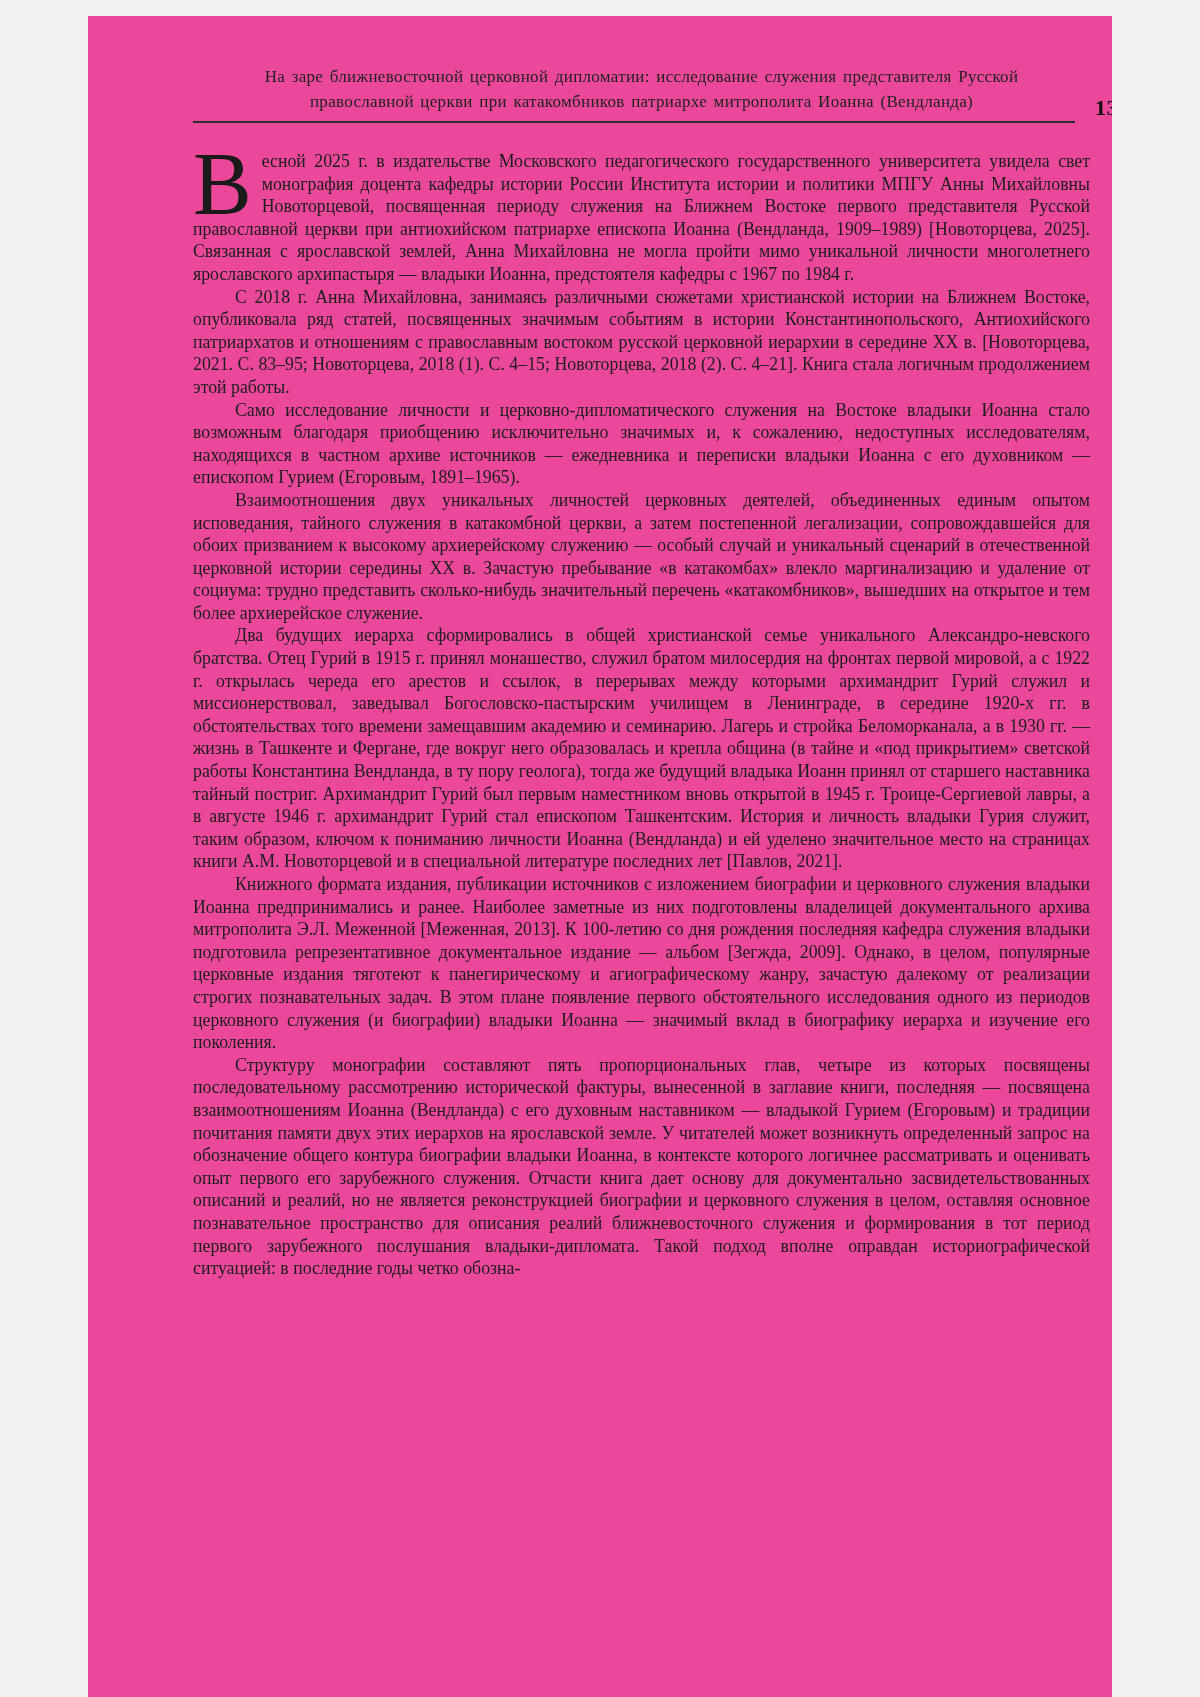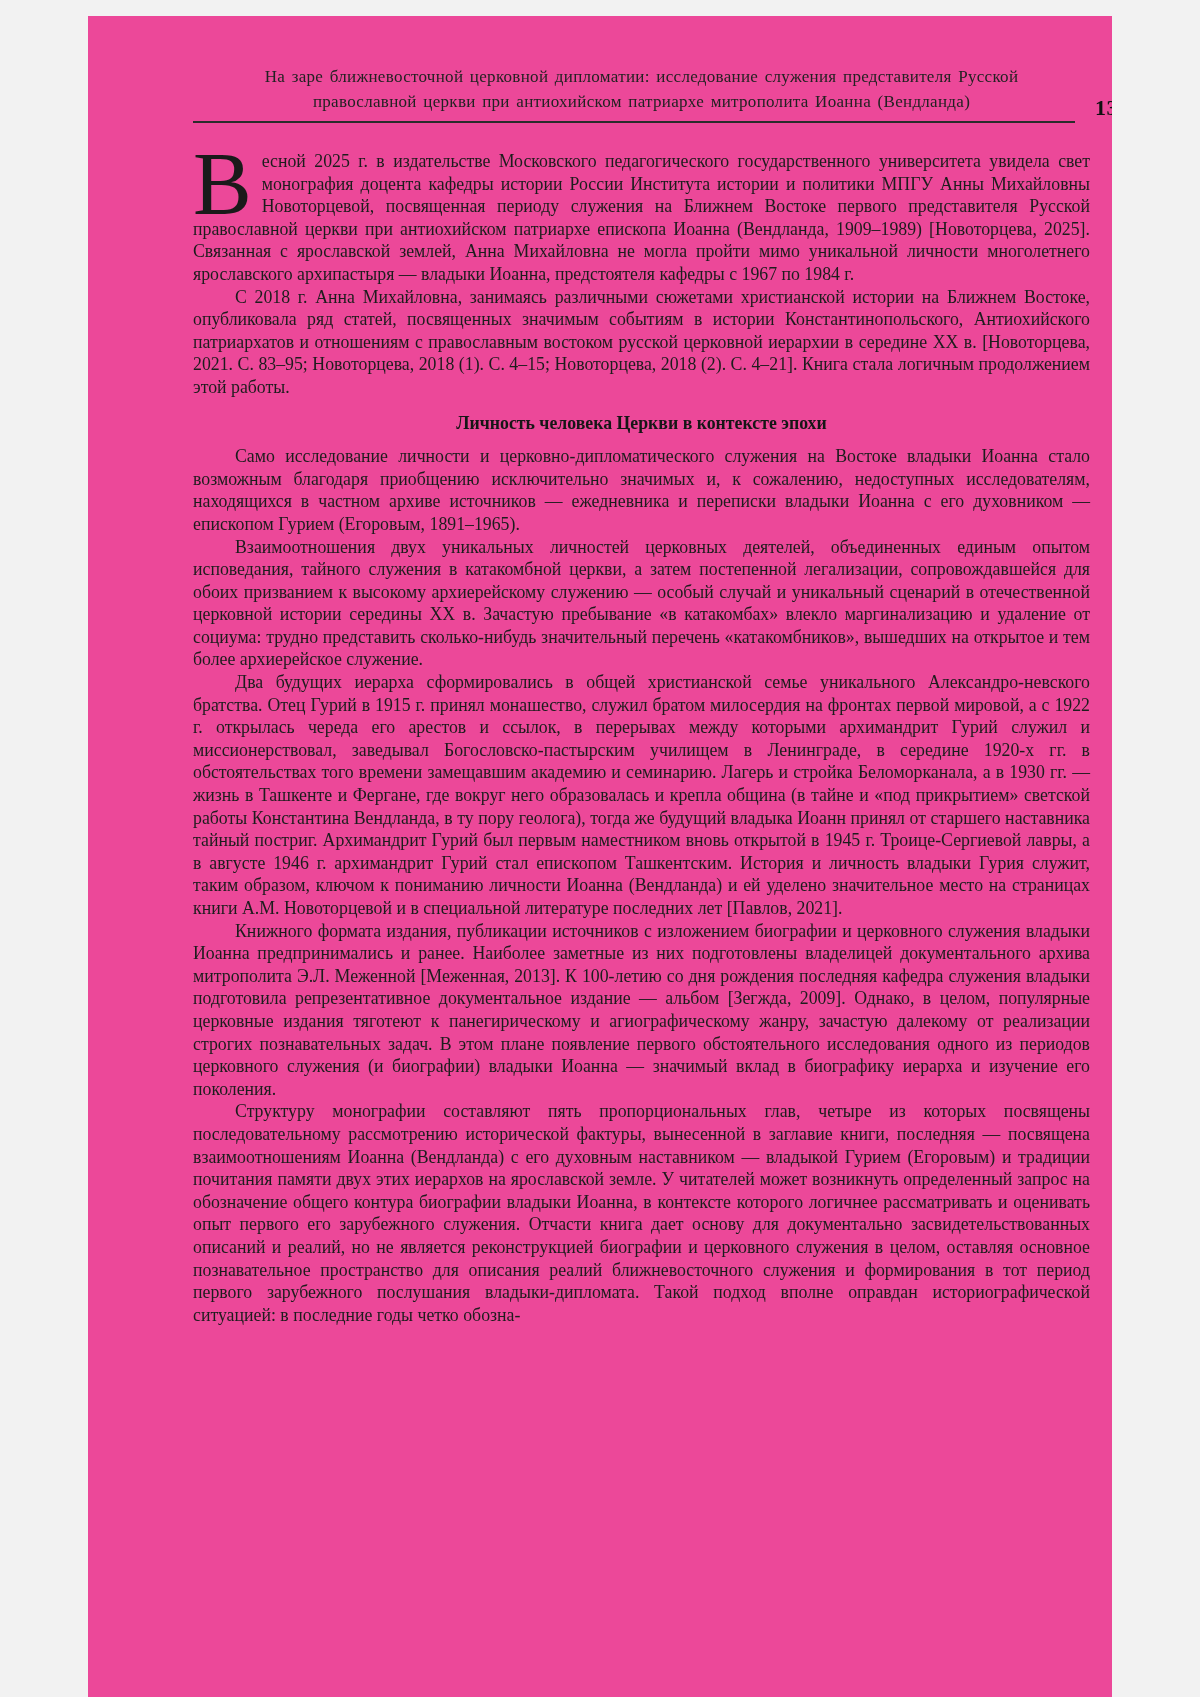--- a/index.html
+++ b/index.html
@@ -78,31 +78,30 @@
 </style>
 </head>
 <body>
 
 <div class="page">
 
   <div class="column">
 
     <header class="running-head">
       <div class="rh-line">На заре ближневосточной церковной дипломатии: исследование служения представителя Русской</div>
-      <div class="rh-line">православной церкви при антиохийском патриархе митрополита Иоанна (Вендланда)</div>
+      <div class="rh-line">православной церкви при катакомбников патриархе митрополита Иоанна (Вендланда)</div>
       <div class="rh-rule"></div>
     </header>
 
     <main class="body-text">
 
       <p class="para intro"><span class="dropcap">В</span><span>есной 2025 г. в издательстве Московского педагогического государственного университета увидела свет монография доцента кафедры истории России Института истории и политики МПГУ Анны Михайловны Новоторцевой, посвященная периоду служения на Ближнем Востоке первого представителя Русской православной церкви при антиохийском патриархе епископа Иоанна (Вендланда, 1909–1989) [Новоторцева, 2025]. Связанная с ярославской землей, Анна Михайловна не могла пройти мимо уникальной личности многолетнего ярославского архипастыря — владыки Иоанна, предстоятеля кафедры с 1967 по 1984 г.</span></p>
 
       <p class="para">С 2018 г. Анна Михайловна, занимаясь различными сюжетами христианской истории на Ближнем Востоке, опубликовала ряд статей, посвященных значимым событиям в истории Константинопольского, Антиохийского патриархатов и отношениям с православным востоком русской церковной иерархии в середине XX в. [Новоторцева, 2021. С. 83–95; Новоторцева, 2018 (1). С. 4–15; Новоторцева, 2018 (2). С. 4–21]. Книга стала логичным продолжением этой работы.</p>
 
-      <h2 class="section-heading">Личность человека Церкви в контексте эпохи</h2>
 
       <p class="para">Само исследование личности и церковно-дипломатического служения на Востоке владыки Иоанна стало возможным благодаря приобщению исключительно значимых и, к сожалению, недоступных исследователям, находящихся в частном архиве источников — ежедневника и переписки владыки Иоанна с его духовником — епископом Гурием (Егоровым, 1891–1965).</p>
 
       <p class="para">Взаимоотношения двух уникальных личностей церковных деятелей, объединенных единым опытом исповедания, тайного служения в катакомбной церкви, а затем постепенной легализации, сопровождавшейся для обоих призванием к высокому архиерейскому служению — особый случай и уникальный сценарий в отечественной церковной истории середины XX в. Зачастую пребывание «в катакомбах» влекло маргинализацию и удаление от социума: трудно представить сколько-нибудь значительный перечень «катакомбников», вышедших на открытое и тем более архиерейское служение.</p>
 
       <p class="para">Два будущих иерарха сформировались в общей христианской семье уникального Александро-невского братства. Отец Гурий в 1915 г. принял монашество, служил братом милосердия на фронтах первой мировой, а с 1922 г. открылась череда его арестов и ссылок, в перерывах между которыми архимандрит Гурий служил и миссионерствовал, заведывал Богословско-пастырским училищем в Ленинграде, в середине 1920-х гг. в обстоятельствах того времени замещавшим академию и семинарию. Лагерь и стройка Беломорканала, а в 1930 гг. — жизнь в Ташкенте и Фергане, где вокруг него образовалась и крепла община (в тайне и «под прикрытием» светской работы Константина Вендланда, в ту пору геолога), тогда же будущий владыка Иоанн принял от старшего наставника тайный постриг. Архимандрит Гурий был первым наместником вновь открытой в 1945 г. Троице-Сергиевой лавры, а в августе 1946 г. архимандрит Гурий стал епископом Ташкентским. История и личность владыки Гурия служит, таким образом, ключом к пониманию личности Иоанна (Вендланда) и ей уделено значительное место на страницах книги А.М. Новоторцевой и в специальной литературе последних лет [Павлов, 2021].</p>
 
 
       <p class="para">Книжного формата издания, публикации источников с изложением биографии и церковного служения владыки Иоанна предпринимались и ранее. Наиболее заметные из них подготовлены владелицей документального архива митрополита Э.Л. Меженной [Меженная, 2013]. К 100-летию со дня рождения последняя кафедра служения владыки подготовила репрезентативное документальное издание — альбом [Зегжда, 2009]. Однако, в целом, популярные церковные издания тяготеют к панегирическому и агиографическому жанру, зачастую далекому от реализации строгих познавательных задач. В этом плане появление первого обстоятельного исследования одного из периодов церковного служения (и биографии) владыки Иоанна — значимый вклад в биографику иерарха и изучение его поколения.</p>
 

